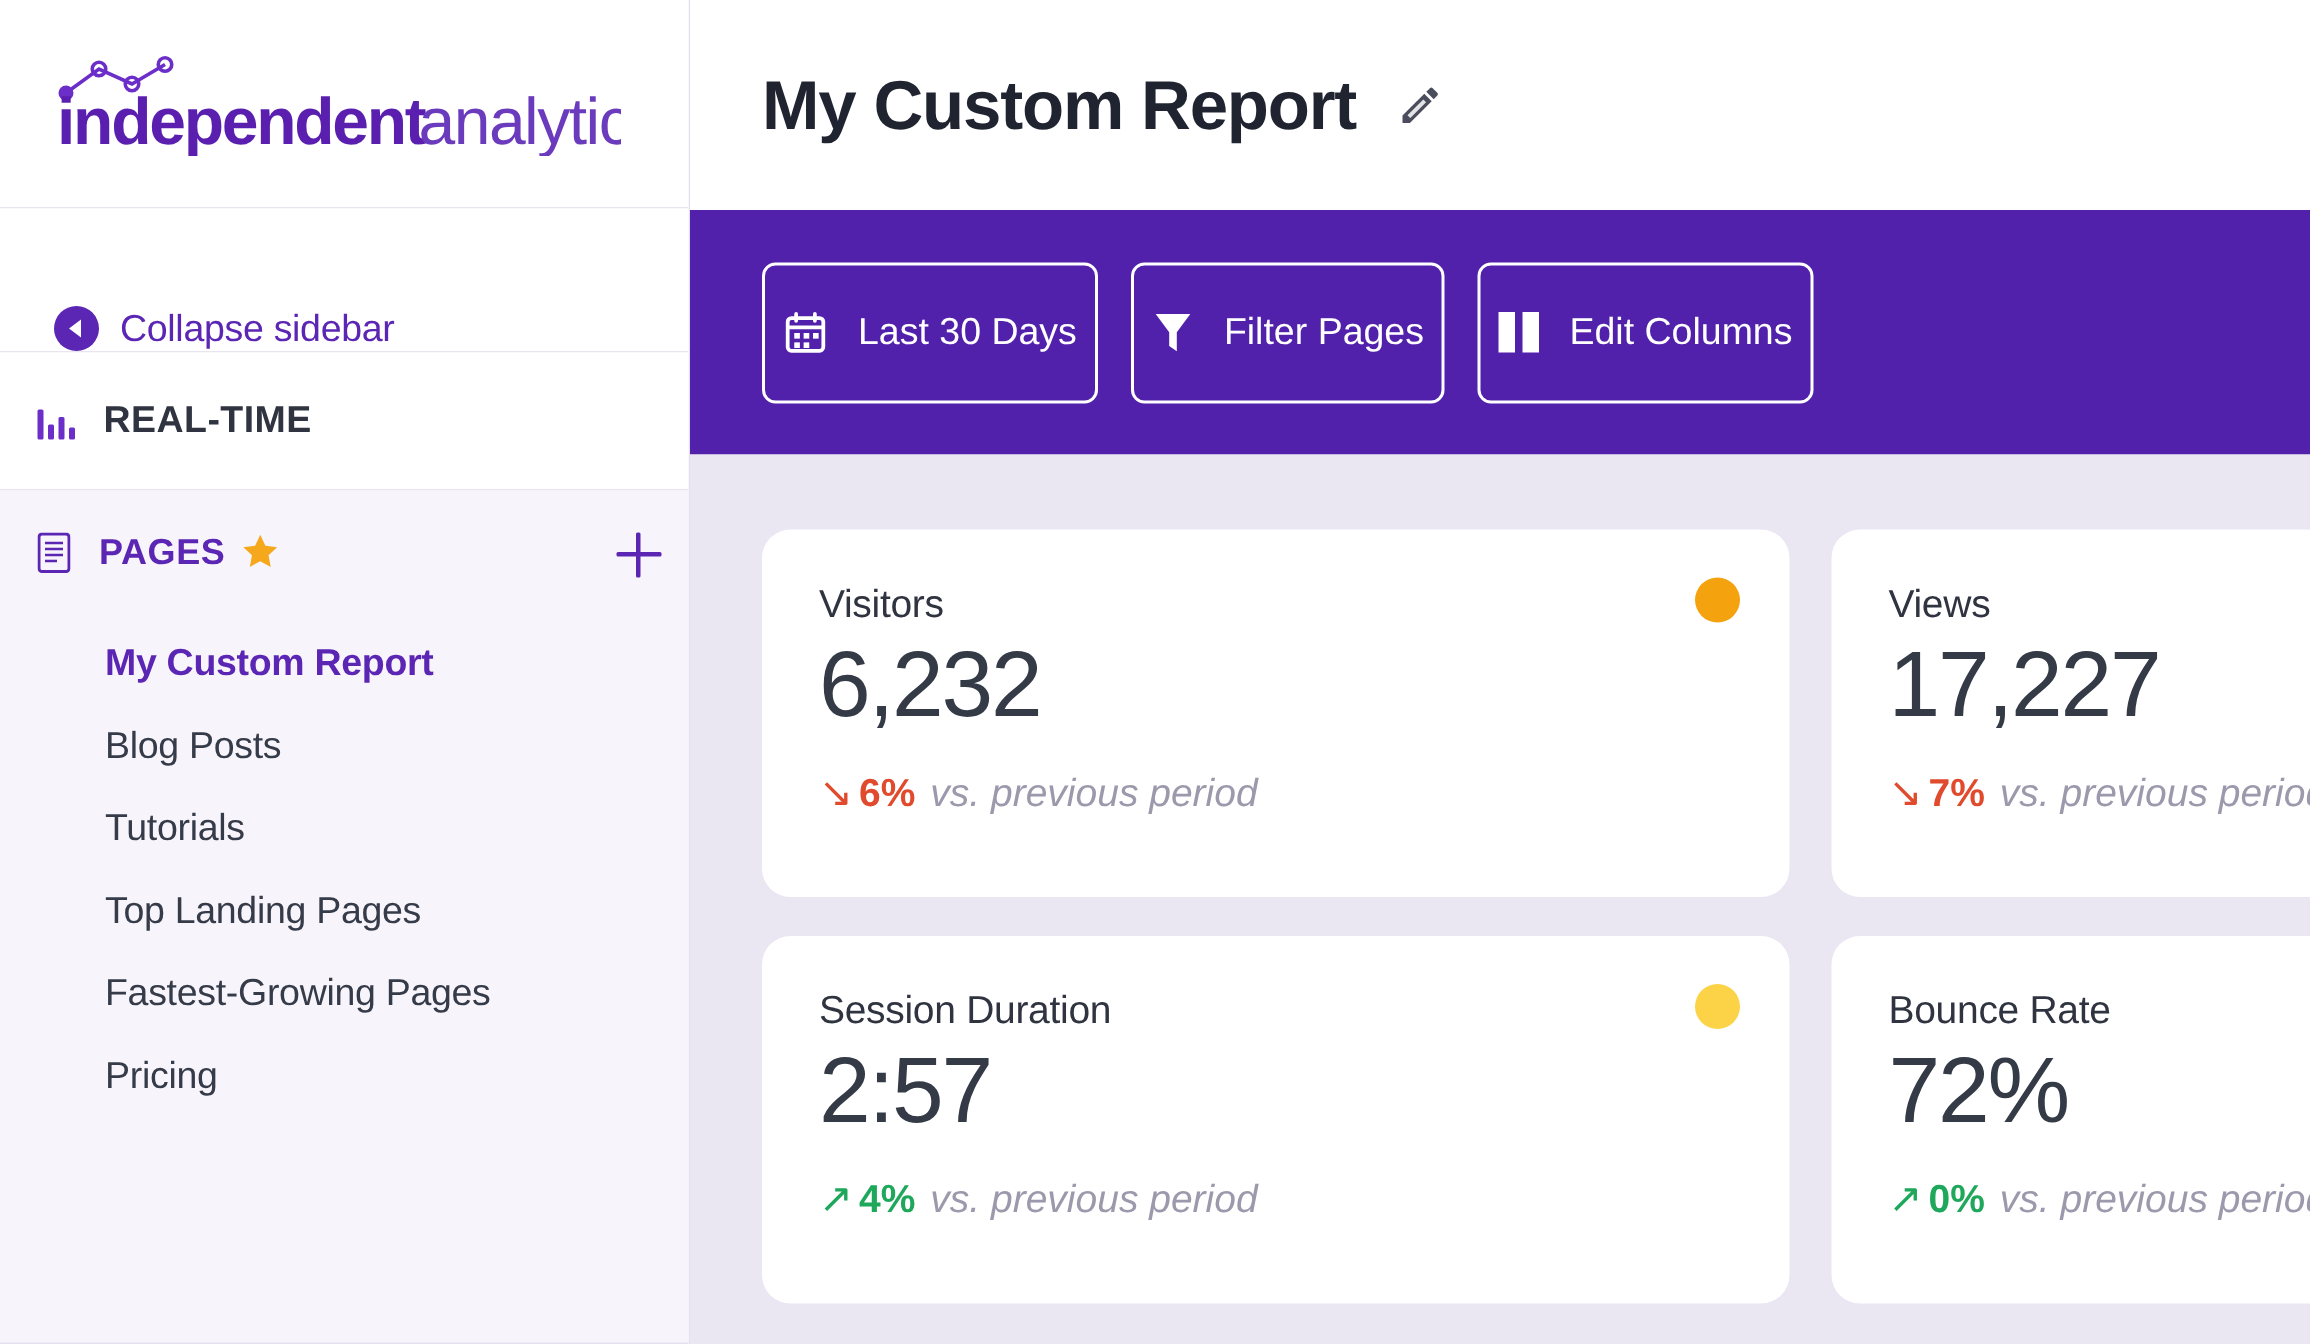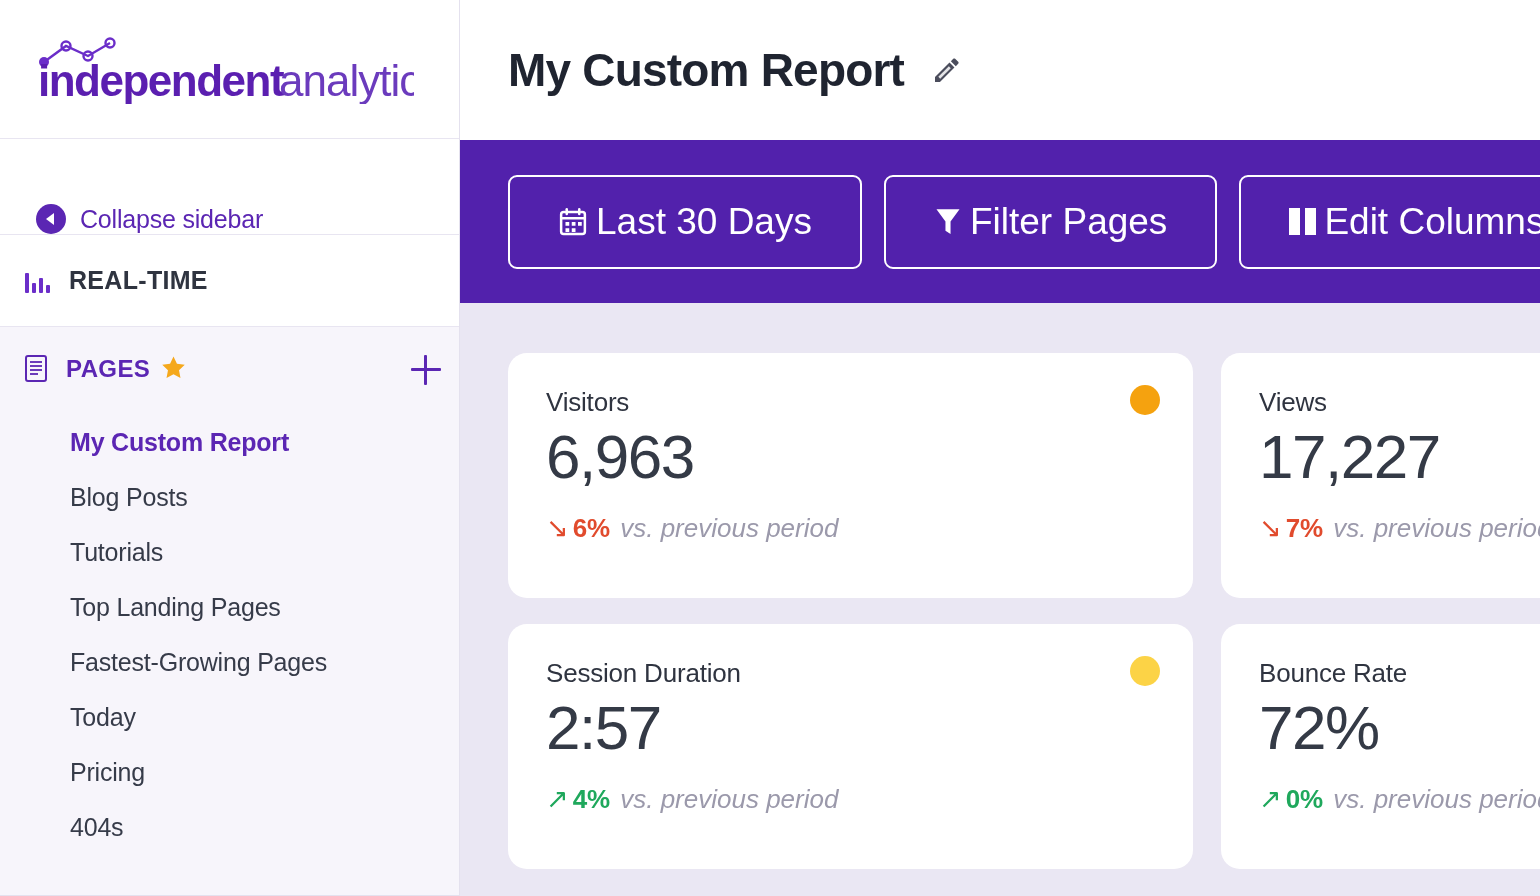--- a/index.html
+++ b/index.html
@@ -192,26 +192,26 @@
     align-items: center;
     padding-left: 48px;
     gap: 22px;
   }
   .tool-btn {
     height: 94px;
     border: 2px solid #ffffff;
     border-radius: 9px;
     background: transparent;
     color: #ffffff;
-    font-size: 37px;
+    font-size: 25px;
     font-family: inherit;
     display: flex;
     align-items: center;
-    gap: 8px;
-    padding: 0 48px;
+    gap: 20px;
+    padding: 0 12px;
     cursor: pointer;
     white-space: nowrap;
   }
   .tool-btn .t-icon { display:flex; align-items:center; justify-content:center; flex: 0 0 auto; }
 
   
   .cols-icon { display:flex; gap:5px; }
   .cols-icon span { display:block; width:11px; height:27px; background:#fff; }
 
   .content {
@@ -334,27 +334,21 @@
         <li class="page-item">
             <span>Tutorials</span>
           </li>
         <li class="page-item">
             <span>Top Landing Pages</span>
           </li>
         <li class="page-item">
             <span>Fastest-Growing Pages</span>
           </li>
         <li class="page-item">
-            <span>Today</span>
-          </li>
-        <li class="page-item">
             <span>Pricing</span>
-          </li>
-        <li class="page-item">
-            <span>404s</span>
           </li>
       </ul>
     </div>
   </aside>
 
   <section class="main">
 
     <div class="page-header">
       <h1 class="page-title">My Custom Report</h1>
       <span class="edit-title-btn">
@@ -402,21 +396,21 @@
         <span>Edit Columns</span>
       </button>
     </div>
 
     <div class="content">
       <div class="card-grid">
 
         <div class="stat-card">
           <div class="stat-label">Visitors</div>
           <span class="stat-dot" style="background: rgb(245, 162, 15);"></span>
-          <div class="stat-value">6,963</div>
+          <div class="stat-value">6,232</div>
           <div class="stat-compare">
             <span class="delta down">
               <span class="arrow">↘</span>
               <span>6%</span>
             </span>
             <span class="vs-text">vs. previous period</span>
           </div>
         </div>
 
         <div class="stat-card">

